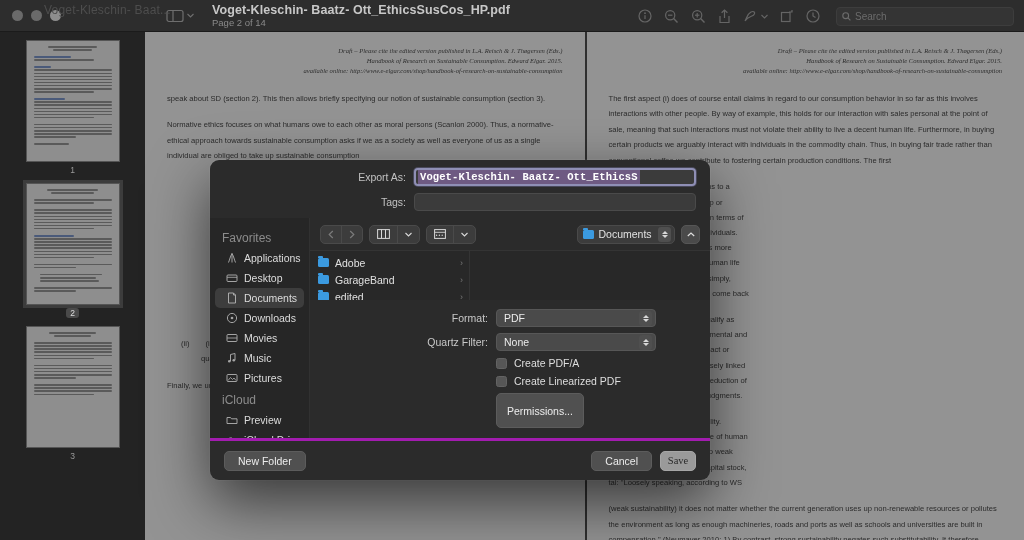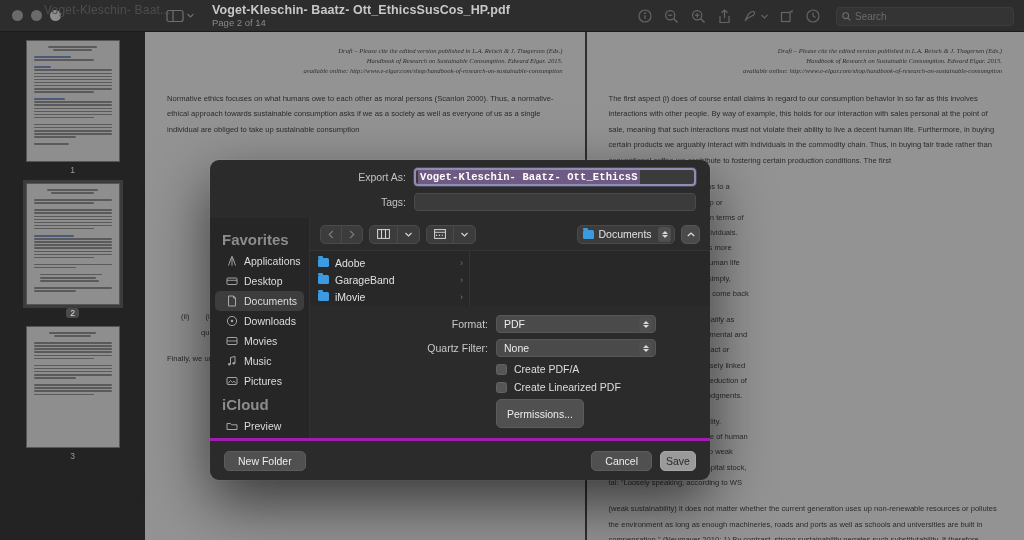--- a/index.html
+++ b/index.html
@@ -161,21 +161,21 @@
   .dlg-mid { flex: 1; display: flex; min-height: 0; }
 
   .dlg-sidebar {
     width: 100px; flex: 0 0 100px;
     background: #262626;
     padding: 8px 0 0 0;
     overflow: hidden;
     border-right: 1px solid #313131;
   }
   .sb-head {
-    font-size: 15px; color: #8c8c8c; font-weight: 700;
+    font-size: 12px; color: #8c8c8c; font-weight: 400;
     padding: 0 0 3px 12px; margin-top: 5px;
   }
   .sb-item {
     display: flex; align-items: center; gap: 6px;
     height: 20px; padding: 0 6px 0 11px;
     margin: 0 5px; border-radius: 5px;
     font-size: 10.5px; color: #dcdcdc;
     white-space: nowrap;
   }
   .sb-item.sel { background: #3d3d3d; }
@@ -263,25 +263,25 @@
   .opt-popup .lbl { flex: 1; font-size: 10.5px; color: #ececec; }
   .check-row { display: flex; align-items: center; gap: 7px; padding-left: 186px; }
   .cbox {
     width: 11px; height: 11px; border-radius: 2.5px;
     background: #565656; border: 1px solid #636363; flex: 0 0 11px;
   }
   .check-row .ctext { font-size: 10.5px; color: #dedede; }
   .perm-wrap { padding-left: 186px; }
   .btn {
     display: inline-flex; align-items: center; justify-content: center;
-    height: 29px; padding: 0 10px; border-radius: 5px;
+    height: 35px; padding: 0 10px; border-radius: 5px;
     background: #505050; border: 1px solid #5c5c5c;
     font-size: 10.5px; color: #ececec;
   }
-  .btn.light { background: #9a9a9a; border-color: #a6a6a6; color: #2a2a2a; }
+  .btn.light { background: #9a9a9a; border-color: #a6a6a6; color: #2a2a2a; font-family: Liberation Serif, serif; }
 
   .dlg-bottom {
     height: 42px; flex: 0 0 42px;
     border-top: 3px solid #a21caf;
     display: flex; align-items: center;
     padding: 0 14px;
   }
   .spacer { flex: 1; }
   .dlg-bottom .btn { height: 20px; padding: 0 13px; }
   .dlg-bottom .btn.light { padding: 0 17px; }
@@ -492,20 +492,21 @@
 
       <div class="pages">
 
         <div class="page">
           <div class="pg-head">
             <div>Draft – Please cite the edited version published in L.A. Reisch &amp; J. Thøgersen (Eds.)</div>
             <div>Handbook of Research on Sustainable Consumption. Edward Elgar. 2015.</div>
             <div>available online: http://www.e-elgar.com/shop/handbook-of-research-on-sustainable-consumption</div>
           </div>
           <div class="pg-body">
+            <p>speak about SD (section 2). This then allows briefly specifying our notion of sustainable consumption (section 3).</p>
             <p>Normative ethics focuses on what humans owe to each other as moral persons (Scanlon 2000). Thus, a normative-ethical approach towards sustainable consumption asks if we as a society as well as everyone of us as a single individual are obliged to take up sustainable consumption</p>
             <p style="height:150px"></p>
             <p class="indent">
               <span>(ii)</span>
               <span style="display:inline-block;width:14px"></span><span>(ii) Indirect claims for justice encompass claims for a handling of our social and natural environment that qualifies as not undermining contemporary and future humans' ability to live such a decent human life.</span>
             </p>
             <p>Finally, we understand direct and indirect claims for justice as equally important and mutually</p>
           </div>
         </div>
 
@@ -737,21 +738,21 @@
               <span>Adobe</span>
               <span class="chev">›</span>
             </div>
             <div class="frow">
               <span class="folder-ico"></span>
               <span>GarageBand</span>
               <span class="chev">›</span>
             </div>
             <div class="frow">
               <span class="folder-ico"></span>
-              <span>iMovie</span>
+              <span>edited</span>
               <span class="chev">›</span>
             </div>
             <div class="frow">
               <span class="folder-ico"></span>
               <span>Keynote</span>
               <span class="chev">›</span>
             </div>
           </div>
           <div class="col2"></div>
         </div>

